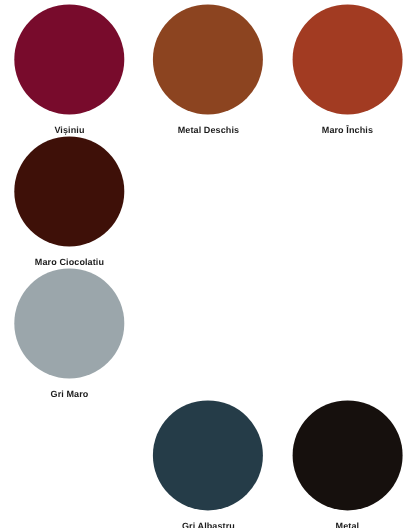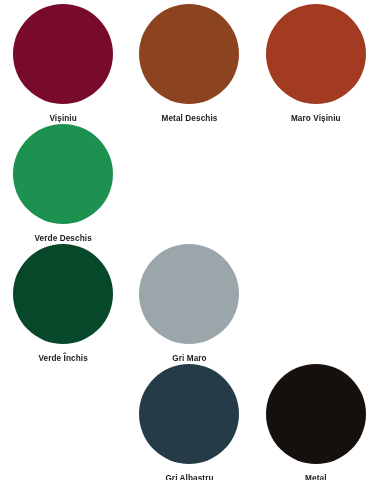--- a/index.html
+++ b/index.html
@@ -76,34 +76,30 @@
       <div class="swatch-cell">
         <div class="swatch-disc" title="Vișiniu" style="background: rgb(120, 11, 44);"></div>
         <div class="swatch-label">Vișiniu</div>
       </div>
       <div class="swatch-cell">
         <div class="swatch-disc" title="Maro Deschis" style="background: rgb(140, 68, 32);"></div>
         <div class="swatch-label">Metal Deschis</div>
       </div>
       <div class="swatch-cell">
         <div class="swatch-disc" title="Maro Roșcat" style="background: rgb(162, 59, 34);"></div>
-        <div class="swatch-label">Maro Vișiniu</div>
+        <div class="swatch-label">Maro Închis</div>
       </div>
     </div>
     <div class="swatch-row">
       <div class="swatch-cell">
-        <div class="swatch-disc" title="Verde Deschis" style="background: rgb(29, 145, 80);"></div>
-        <div class="swatch-label">Verde Deschis</div>
+        <div class="swatch-disc" title="Maro Ciocolatiu" style="background: rgb(62, 16, 8);"></div>
+        <div class="swatch-label">Maro Ciocolatiu</div>
       </div>
     </div>
     <div class="swatch-row">
-      <div class="swatch-cell">
-        <div class="swatch-disc" title="Verde Închis" style="background: rgb(7, 72, 42);"></div>
-        <div class="swatch-label">Verde Închis</div>
-      </div>
       <div class="swatch-cell">
         <div class="swatch-disc" title="Gri Metal" style="background: rgb(155, 166, 171);"></div>
         <div class="swatch-label">Gri Maro</div>
       </div>
     </div>
     <div class="swatch-row">
       <div class="swatch-cell empty">
         <div class="swatch-disc" title=""></div>
         <div class="swatch-label"></div>
       </div>

